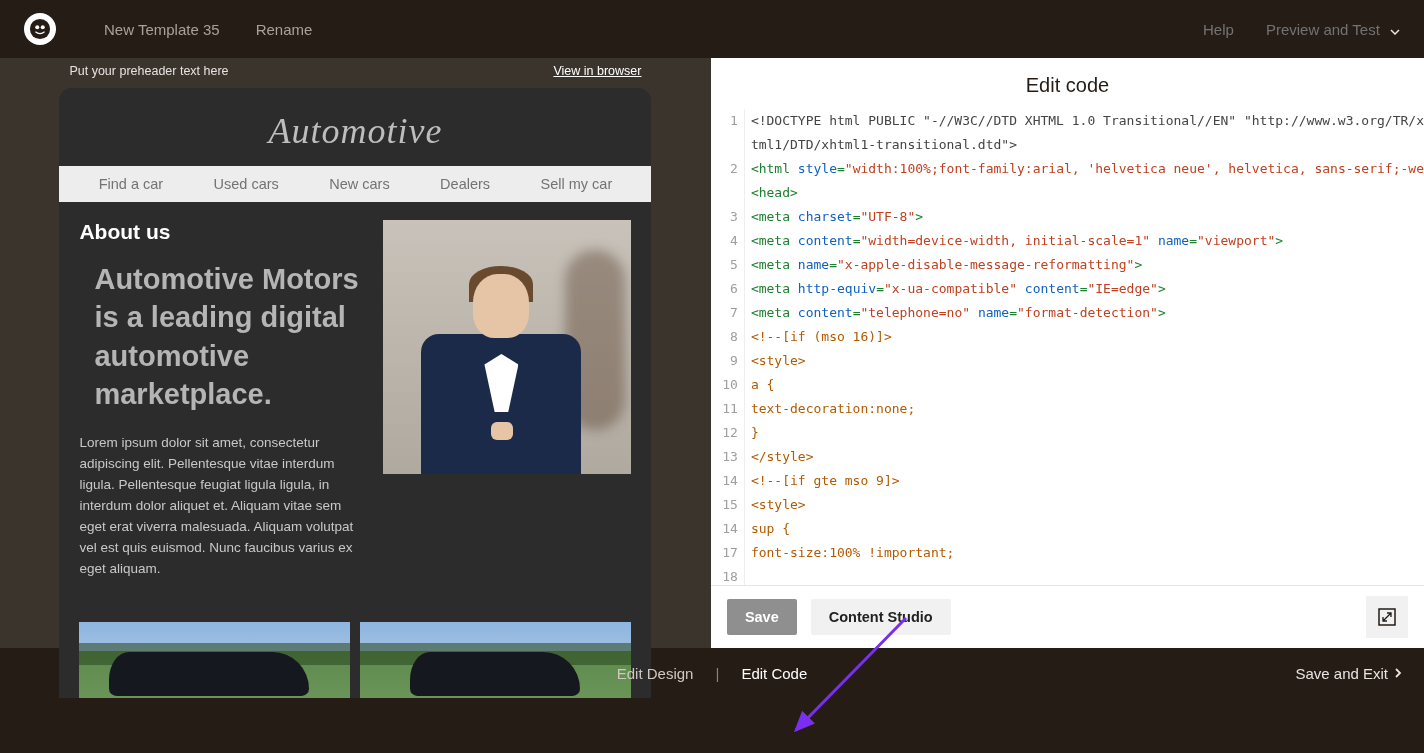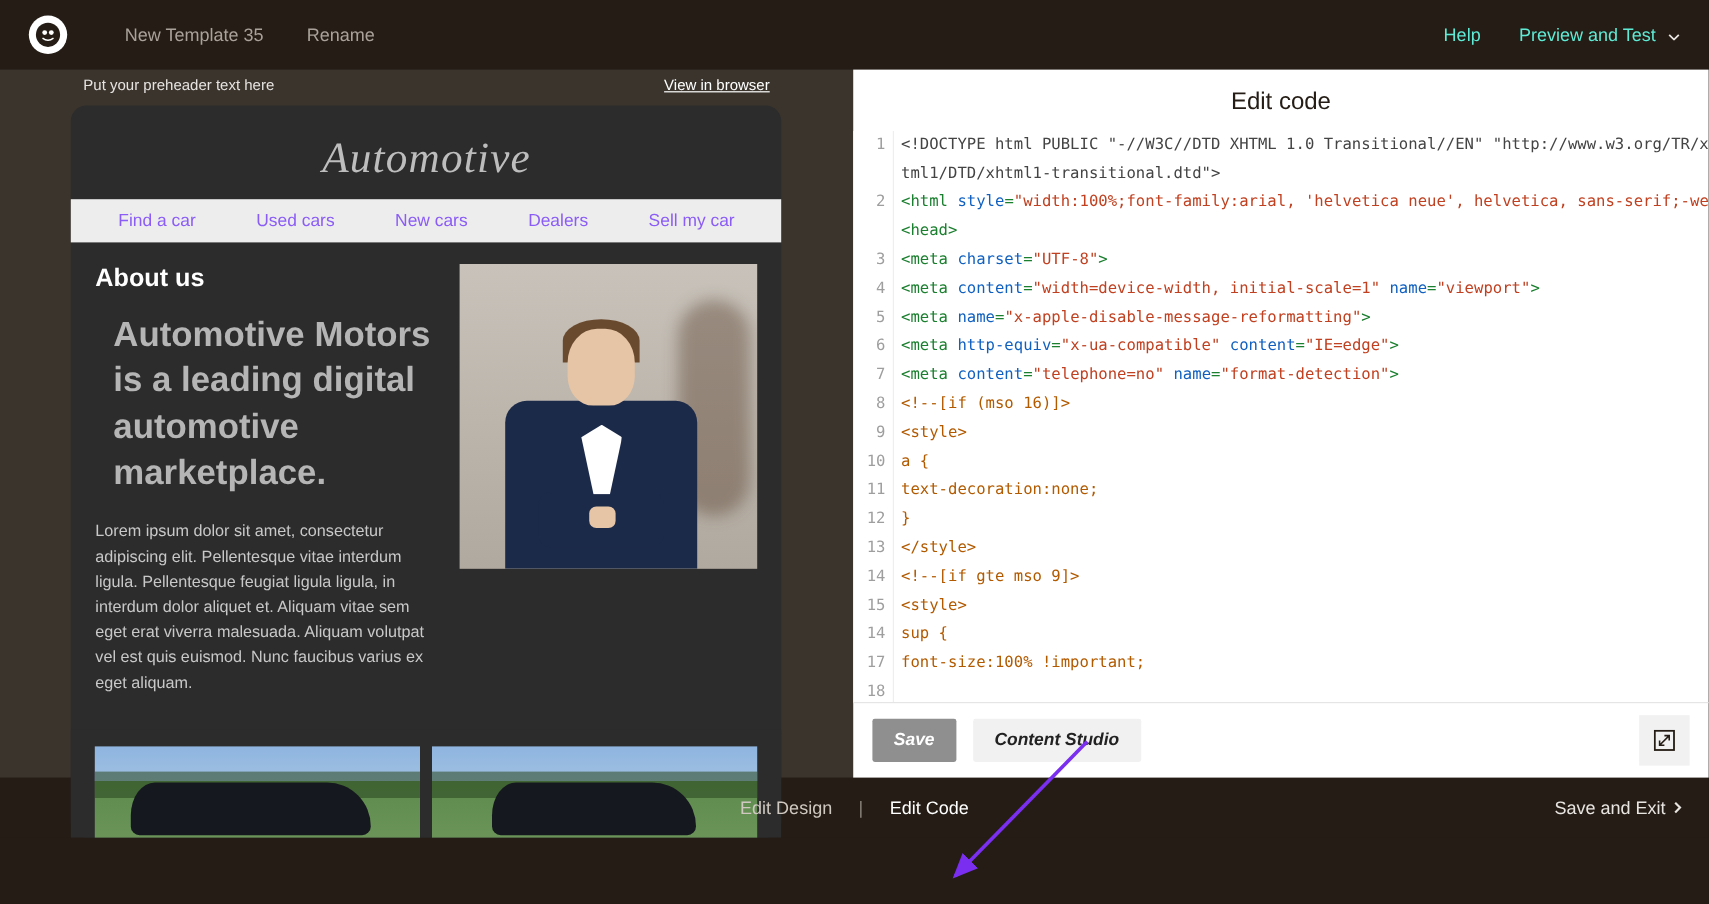--- a/index.html
+++ b/index.html
@@ -3,37 +3,37 @@
 <meta charset="utf-8">
 <style>
 * { box-sizing: border-box; margin: 0; padding: 0; }
 body { font-family: -apple-system, "Helvetica Neue", Arial, sans-serif; background: #241c15; width: 1424px; height: 753px; overflow: hidden; position: relative; }
 
 
 .topbar { height: 58px; background: #241c15; display: flex; align-items: center; padding: 0 24px; }
 .logo { width: 32px; height: 32px; border-radius: 50%; background: #fff; display: flex; align-items: center; justify-content: center; margin-right: 48px; }
 .logo svg { width: 22px; height: 22px; }
 .topbar-left { display: flex; gap: 36px; color: #a9a19a; font-size: 15px; }
-.topbar-right { margin-left: auto; display: flex; gap: 32px; align-items: center; color: #5eead4; font-size: 15px; }
+.topbar-right { margin-left: auto; display: flex; gap: 32px; align-items: center; color: #737373; font-size: 15px; }
 .dropdown-caret { display:inline-block; margin-left:6px; }
 
 
 .main { display: flex; height: 590px; }
 
 
 .preview-wrap { width: 716px; background: #3a342d; display:flex; justify-content:center; padding-top: 0; }
 .preview-inner { width: 592px; }
 .preheader-row { display:flex; justify-content:space-between; align-items:center; padding: 6px 10px 10px; font-size: 12.5px; }
 .preheader-row .ph { color: #e6e3e0; }
 .preheader-row .vib { color: #fff; text-decoration: underline; }
 
 .email-body { background: #2c2c2c; border-radius: 13px; }
 .email-header { text-align:center; padding: 22px 0 14px; }
 .brand { font-family: "Brush Script MT", "Segoe Script", cursive; font-style: italic; font-size: 36px; color: #bdbdbd; letter-spacing: 1px; }
-.navbar { background: #ededed; display:flex; justify-content:space-around; padding: 10px 14px; font-size: 14.5px; color: #8b5cf6; }
+.navbar { background: #ededed; display:flex; justify-content:space-around; padding: 10px 14px; font-size: 14.5px; color: #737373; }
 
 .about-section { display:flex; padding: 18px 20px 28px; gap: 20px; }
 .about-text { flex:1; color:#fff; }
 .about-text h3 { font-size: 21px; font-weight: 600; margin-bottom: 16px; color:#fff; }
 .about-text h2 { font-size: 29px; font-weight: 700; line-height: 1.32; color: #b5b5b5; margin-bottom: 20px; margin-left: 15px; }
 .about-text p { font-size: 13.5px; line-height: 1.55; color: #c8c8c8; }
 .about-img { width: 248px; height: 254px; background: linear-gradient(180deg,#c8c2ba 0%,#b0a99f 100%); position:relative; overflow:hidden; }
 .about-img .figure { position:absolute; bottom:0; left:38px; width:160px; height:210px; }
 .about-img .head { width:56px; height:64px; background:#e6c5a6; border-radius:44% 44% 38% 38%; position:absolute; top:10px; left:52px; }
 .about-img .hair { width:64px; height:36px; background:#6a4a2e; border-radius:50% 50% 0 0; position:absolute; top:2px; left:48px; }
@@ -57,21 +57,21 @@
 .code-lines { flex:1; padding-left: 6px; white-space: nowrap; overflow:hidden; }
 .code-lines .line { height:24px; color:#555; }
 .t-tag { color:#1a7f2e; }
 .t-attr { color:#1060c0; }
 .t-str { color:#c04020; }
 .t-doctype { color:#444; }
 .t-comment { color:#b25a00; }
 .t-text { color:#222; }
 
 .editor-actions { display:flex; align-items:center; gap:14px; padding: 10px 16px; border-top:1px solid #e5e5e5; }
-.btn { border:none; padding: 10px 18px; font-size:14.5px; cursor:pointer; border-radius:2px;font-style:italic; }
+.btn { border:none; padding: 10px 18px; font-size:14.5px; cursor:pointer; border-radius:2px; }
 .btn-save { background:#8f8f8f; color:#fff; font-weight:600; }
 .btn-cs { background:#f1f1f1; color:#222; font-weight:600; }
 .btn-expand { margin-left:auto; width:42px; height:42px; background:#f1f1f1; display:flex; align-items:center; justify-content:center; }
 
 
 .bottombar { height:50px; background:#241c15; display:flex; align-items:center; padding: 16px 22px; color:#cfc8c1; font-size:15px; }
 .bottombar .center { margin-left:auto; margin-right:auto; display:flex; gap:22px; align-items:center; position:absolute; left:50%; transform:translateX(-50%); }
 .bottombar .sep { color:#8a837b; }
 .bottombar .save-exit { margin-left:auto; display:flex; align-items:center; gap:6px; color:#e8e4e0; }
 .edit-code-active { color:#fff; }

